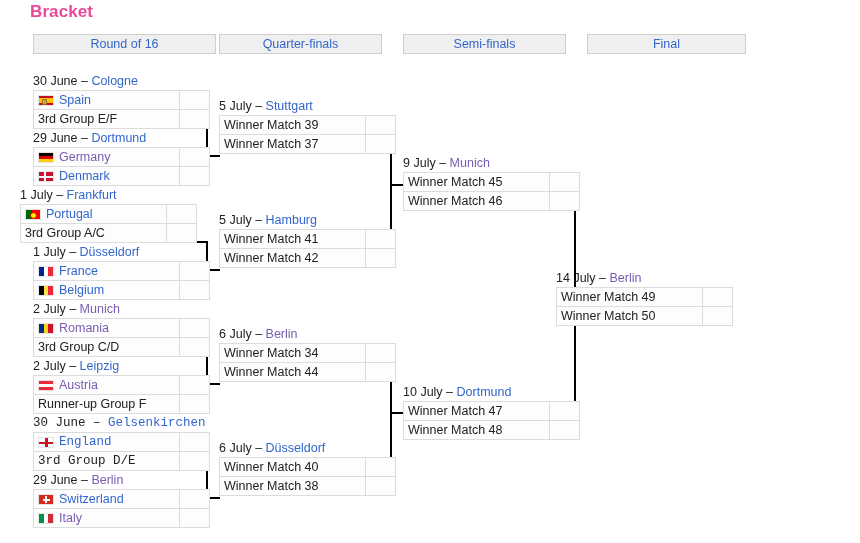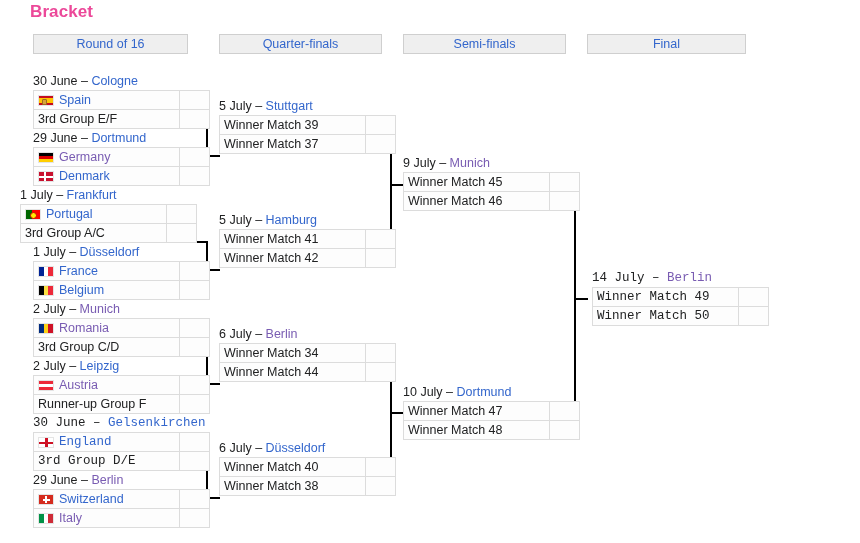--- a/index.html
+++ b/index.html
@@ -135,21 +135,21 @@
   .conn-stub {
     border-width: 0 0 2px 0;
   }
 </style>
 </head>
 <body>
 
 <div class="page-title">Bracket</div>
 
 <div id="rounds-layer">
-    <div class="round-header" style="left: 33px; top: 34px; width: 155px; text-align: center;">Round of 16</div>
+    <div class="round-header" style="left: 33px; top: 34px; width: 183px; text-align: center;">Round of 16</div>
     <div class="round-header" style="left: 219px; top: 34px; width: 163px;">Quarter-finals</div>
     <div class="round-header" style="left: 403px; top: 34px; width: 163px;">Semi-finals</div>
     <div class="round-header" style="left: 587px; top: 34px; width: 159px;">Final</div>
   </div>
 <div id="connectors-layer">
     <div class="conn conn-bracket" style="left: 196px; top: 127px; width: 12px; height: 57px;"></div>
     <div class="conn conn-stub" style="left: 208px; top: 155px; width: 12px; height: 1px;"></div>
     <div class="conn conn-bracket" style="left: 196px; top: 241px; width: 12px; height: 57px;"></div>
     <div class="conn conn-stub" style="left: 208px; top: 269px; width: 12px; height: 1px;"></div>
     <div class="conn conn-bracket" style="left: 196px; top: 355px; width: 12px; height: 57px;"></div>
@@ -490,21 +490,21 @@
             <td>
               <div class="team-cell">
                 <span class="plain team-name">Winner Match 48</span>
               </div>
             </td>
             <td class="score"></td>
           </tr>
         </tbody>
       </table>
     </div>
-    <div class="match" style="left: 592px; top: 270px; font-family: Liberation Mono, monospace;">
+    <div class="match" style="left: 556px; top: 270px;">
       <div class="match-meta"><span class="plain">14 July</span><span class="plain"> – </span><a class="lnk visited" href="#">Berlin</a></div>
       <table class="match-table">
         <tbody>
           <tr>
             <td>
               <div class="team-cell">
                 <span class="plain team-name">Winner Match 49</span>
               </div>
             </td>
             <td class="score"></td>

